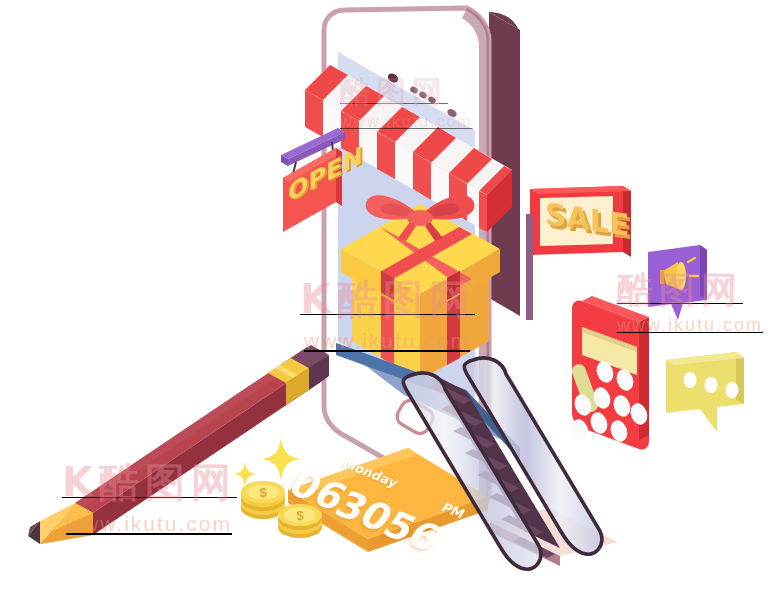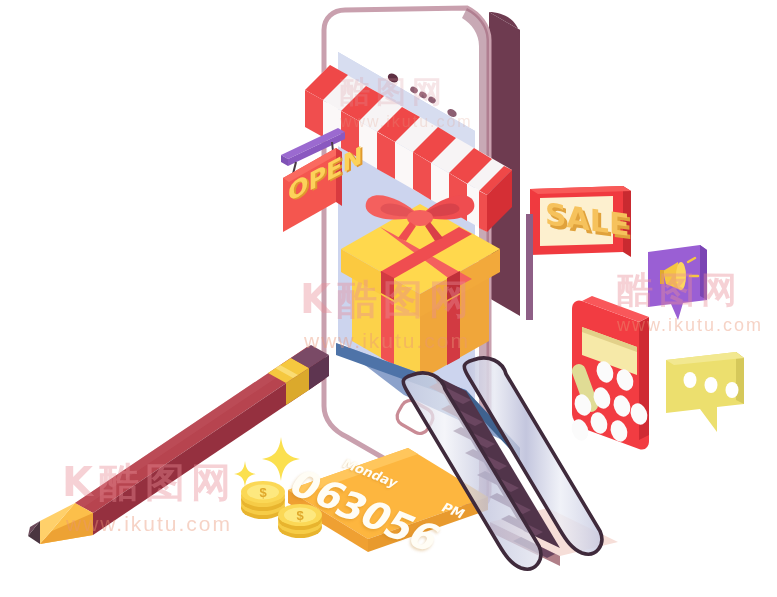--- a/index.html
+++ b/index.html
@@ -1,20 +1,20 @@
 <!DOCTYPE html>
 <html><head>
 <meta charset="utf-8">
 <style>
   html,body{margin:0;padding:0;background:#ffffff;}
   body{width:777px;height:597px;overflow:hidden;
        font-family:"Liberation Sans", sans-serif;}
   #stage{position:relative;width:777px;height:597px;background:#fff;}
   #stage svg{position:absolute;left:0;top:0;}
-  .wm{position:absolute;pointer-events:none;user-select:none;}
+  .wm{position:absolute;pointer-events:none;user-select:none;text-decoration:underline;}
   .wm .cn{font-family:"DejaVu Sans", sans-serif;font-weight:700;color:rgba(233,140,150,.40);letter-spacing:6px;}
   .wm .url{font-family:"Liberation Sans", sans-serif;color:rgba(233,150,120,.42);letter-spacing:2px;}
 </style>
 </head>
 <body>
 
 <div id="stage">
 
 <svg width="777" height="597" viewBox="0 0 777 597">
   <defs>

